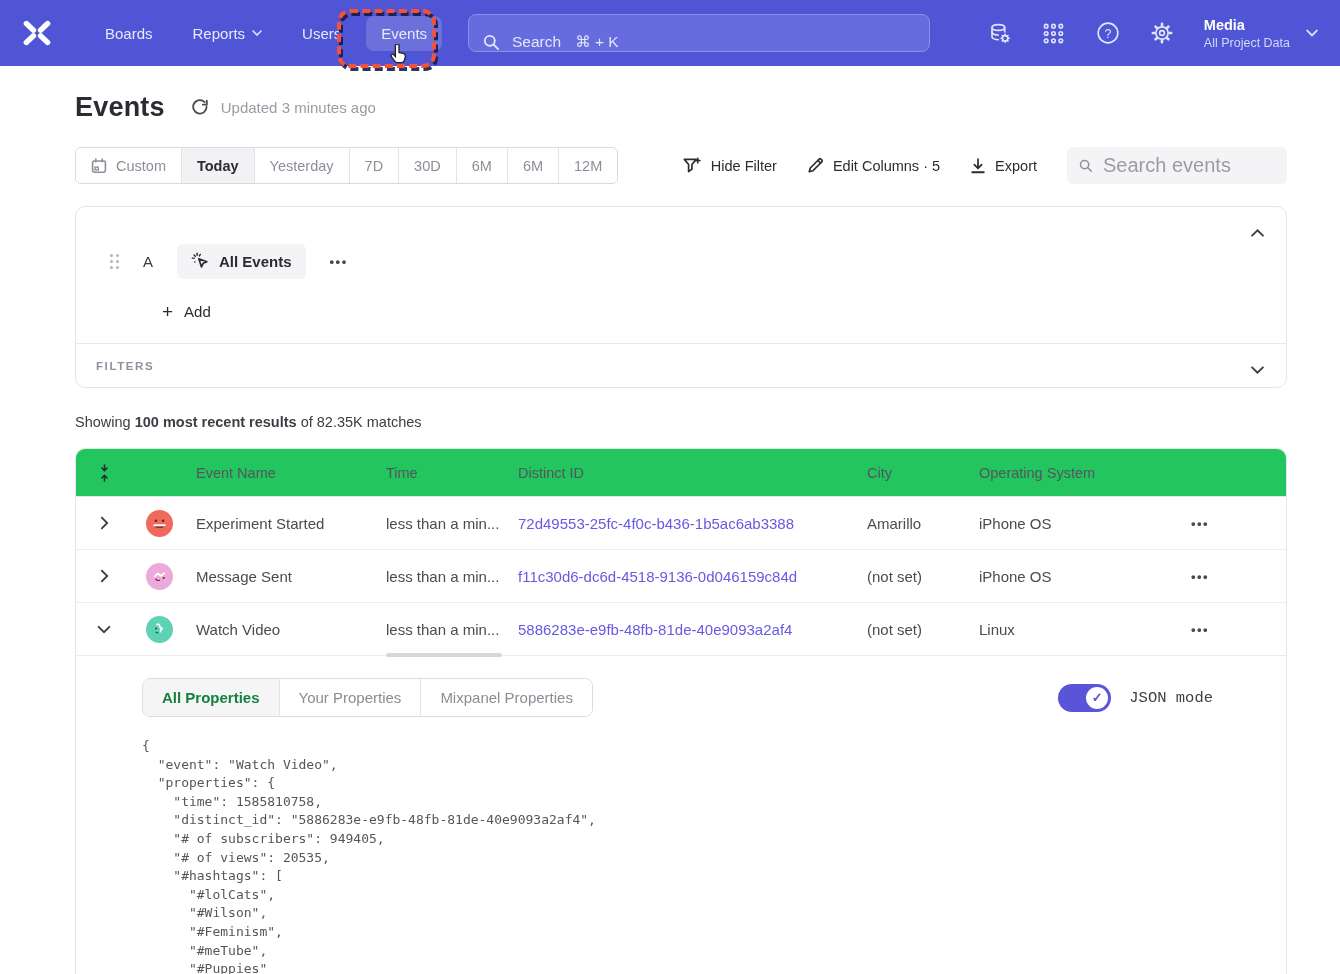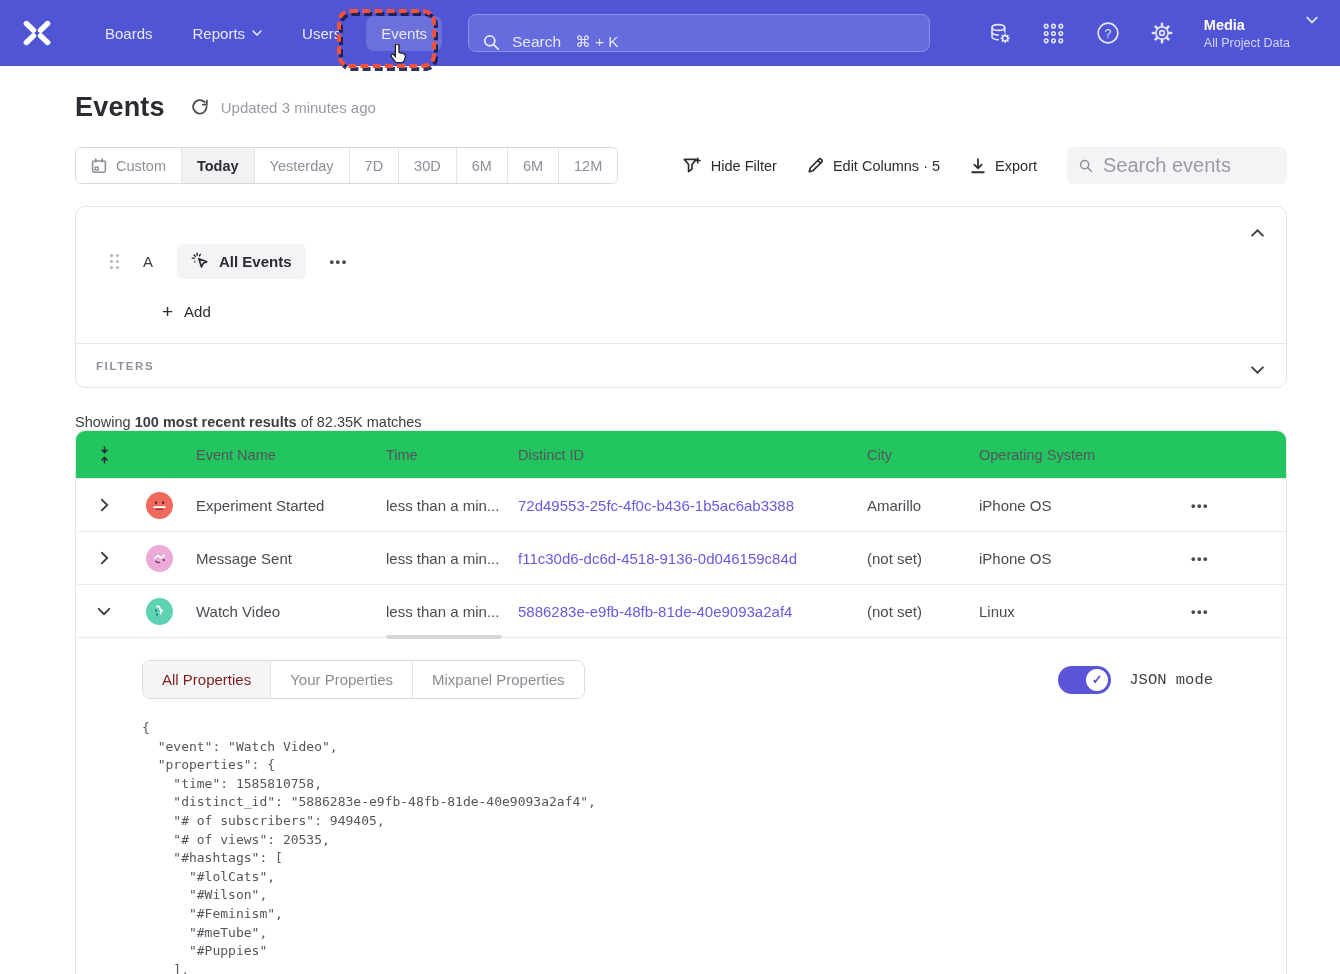--- a/index.html
+++ b/index.html
@@ -14,21 +14,21 @@
     padding:9px 15px; border-radius:8px; cursor:pointer; white-space:nowrap; }
   .nav-item.active { background:rgba(255,255,255,0.16); }
   .nav-chevron { width:10px; height:6px; }
   .nav-search { position:absolute; left:468px; top:14px; width:462px; height:38px;
     background:#666cdd; border:1px solid #8a8fe8; border-radius:8px;
     display:flex; align-items:flex-end; padding:0 14px; color:#e4e6fc; font-size:15.5px; cursor:text; }
   .nav-search svg { margin-right:12px; }
   .nav-search .shortcut { margin-left:14px; }
   .nav-right { margin-left:auto; display:flex; align-items:center; gap:30px; }
   .nav-icon { width:24px; height:24px; display:flex; align-items:center; justify-content:center; cursor:pointer; }
-  .project-switcher { display:flex; align-items:flex-start; gap:16px; cursor:pointer; color:#fff; }
+  .project-switcher { display:flex; align-items:center; gap:16px; cursor:pointer; color:#fff; }
   .project-name { font-size:14.5px; font-weight:700; line-height:19px; }
   .project-scope { font-size:12.5px; color:#d4d7f6; line-height:16px; }
 
   
   .annotation { position:absolute; left:337px; top:9px; width:99px; height:59px;
     border:4px dashed #f4513b; border-radius:13px; pointer-events:none; z-index:60;
     filter:drop-shadow(2px 3px 0 rgba(23,28,74,0.9)); }
   .cursor-pointer-icon { position:absolute; left:389px; top:44px; z-index:61; pointer-events:none; }
 
   
@@ -65,21 +65,21 @@
   .event-chip { display:flex; align-items:center; gap:9px; background:#f4f4f6; border-radius:6px;
     padding:8px 14px; font-size:15px; font-weight:700; color:#2b2b31; cursor:pointer; }
   .more-dots { margin-left:24px; color:#4a4a51; font-size:13px; letter-spacing:1.5px; font-weight:700; cursor:pointer; }
   .add-row { display:flex; align-items:center; gap:11px; margin:24px 0 6px 66px; cursor:pointer;
     font-size:15px; font-weight:500; color:#2c2c31; }
   .add-plus { font-size:19px; font-weight:400; color:#2c2c31; line-height:15px; }
   .qb-divider { border-top:1px solid #e8e8ec; }
   .filters-section { padding:16px 20px 15px 20px; position:relative; }
 
   
-  .results-line { font-size:14.5px; color:#3d3d44; }
+  .results-line { font-size:14.5px; color:#3d3d44; margin-bottom:18px; }
   .results-line b { font-weight:700; }
 
   
   .table-card { border:1px solid #e6e6ea; border-bottom:none; border-radius:10px 10px 0 0; overflow:hidden; }
   .trow { display:grid; grid-template-columns:56px 64px 190px 132px 349px 112px 182px auto; align-items:center; }
   .thead { height:48px; background:#22c55e; border-bottom:1px solid #e6e6ea; font-size:14.5px; color:#55555e; }
   .tbody-row { height:53px; border-bottom:1px solid #ececf0; font-size:15px; color:#4b4b52; background:#fff; }
   .cell-expander { display:flex; justify-content:center; cursor:pointer; }
   .avatar { width:27px; height:27px; border-radius:50%; margin-left:14px; display:flex;
     align-items:center; justify-content:center; }
@@ -88,21 +88,21 @@
   .collapse-all { display:flex; justify-content:center; cursor:pointer; }
 
   
   .detail { position:relative; padding:22px 0 0 66px; background:#fff; }
   .scroll-thumb { position:absolute; top:-3px; left:310px; width:116px; height:4px; background:#d7d7db; border-radius:2px; }
   .detail-top { display:flex; align-items:center; justify-content:space-between; padding-right:73px; }
   .tabs { display:inline-flex; border:1px solid #dcdce0; border-radius:8px; overflow:hidden; height:39px; }
   .tab { display:flex; align-items:center; padding:0 19px; font-size:15px; color:#8b8b94;
     border-right:1px solid #e3e3e8; cursor:pointer; background:#fff; white-space:nowrap; }
   .tab:last-child { border-right:none; }
-  .tab.active { background:#f5f5f6; color:#7f1d1d; font-weight:400; }
+  .tab.active { background:#f5f5f6; color:#15803d; font-weight:700; }
   .json-toggle-wrap { display:flex; align-items:center; gap:18px; }
   .toggle { position:relative; width:53px; height:28px; border-radius:14px; background:#5a54d8; cursor:pointer; }
   .toggle .knob { position:absolute; right:3px; top:3px; width:22px; height:22px; border-radius:50%;
     background:#fff; display:flex; align-items:center; justify-content:center;
     color:#5a54d8; font-size:13px; font-weight:700; }
   .json-mode-label { font-size:15.5px; color:#3f3f46;font-family:Liberation Mono, monospace; }
   .json-pre { margin-top:20px; font-family:"DejaVu Sans Mono","Liberation Mono",monospace;
     font-size:13px; line-height:18.6px; color:#55555c; white-space:pre; }
 
   svg .st { fill:none; stroke:currentColor; stroke-width:1.5; stroke-linecap:round; stroke-linejoin:round; }

